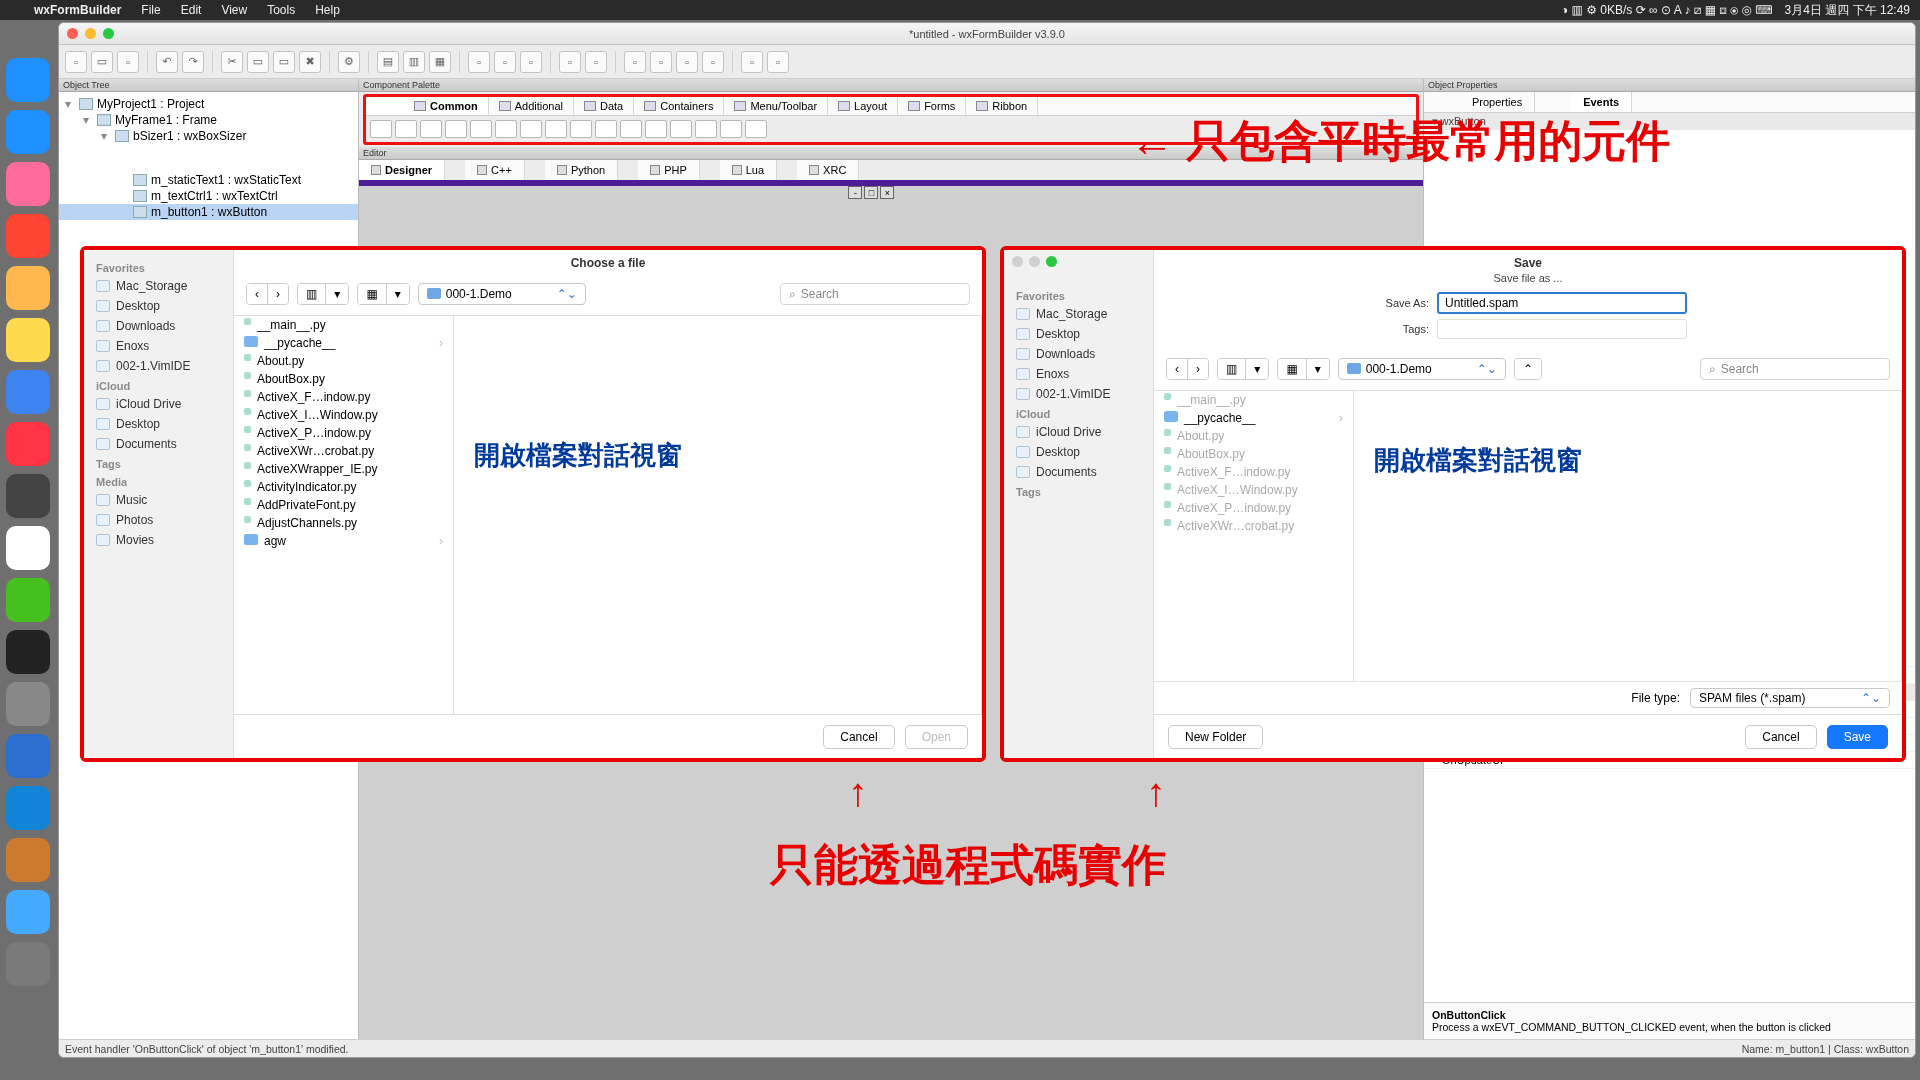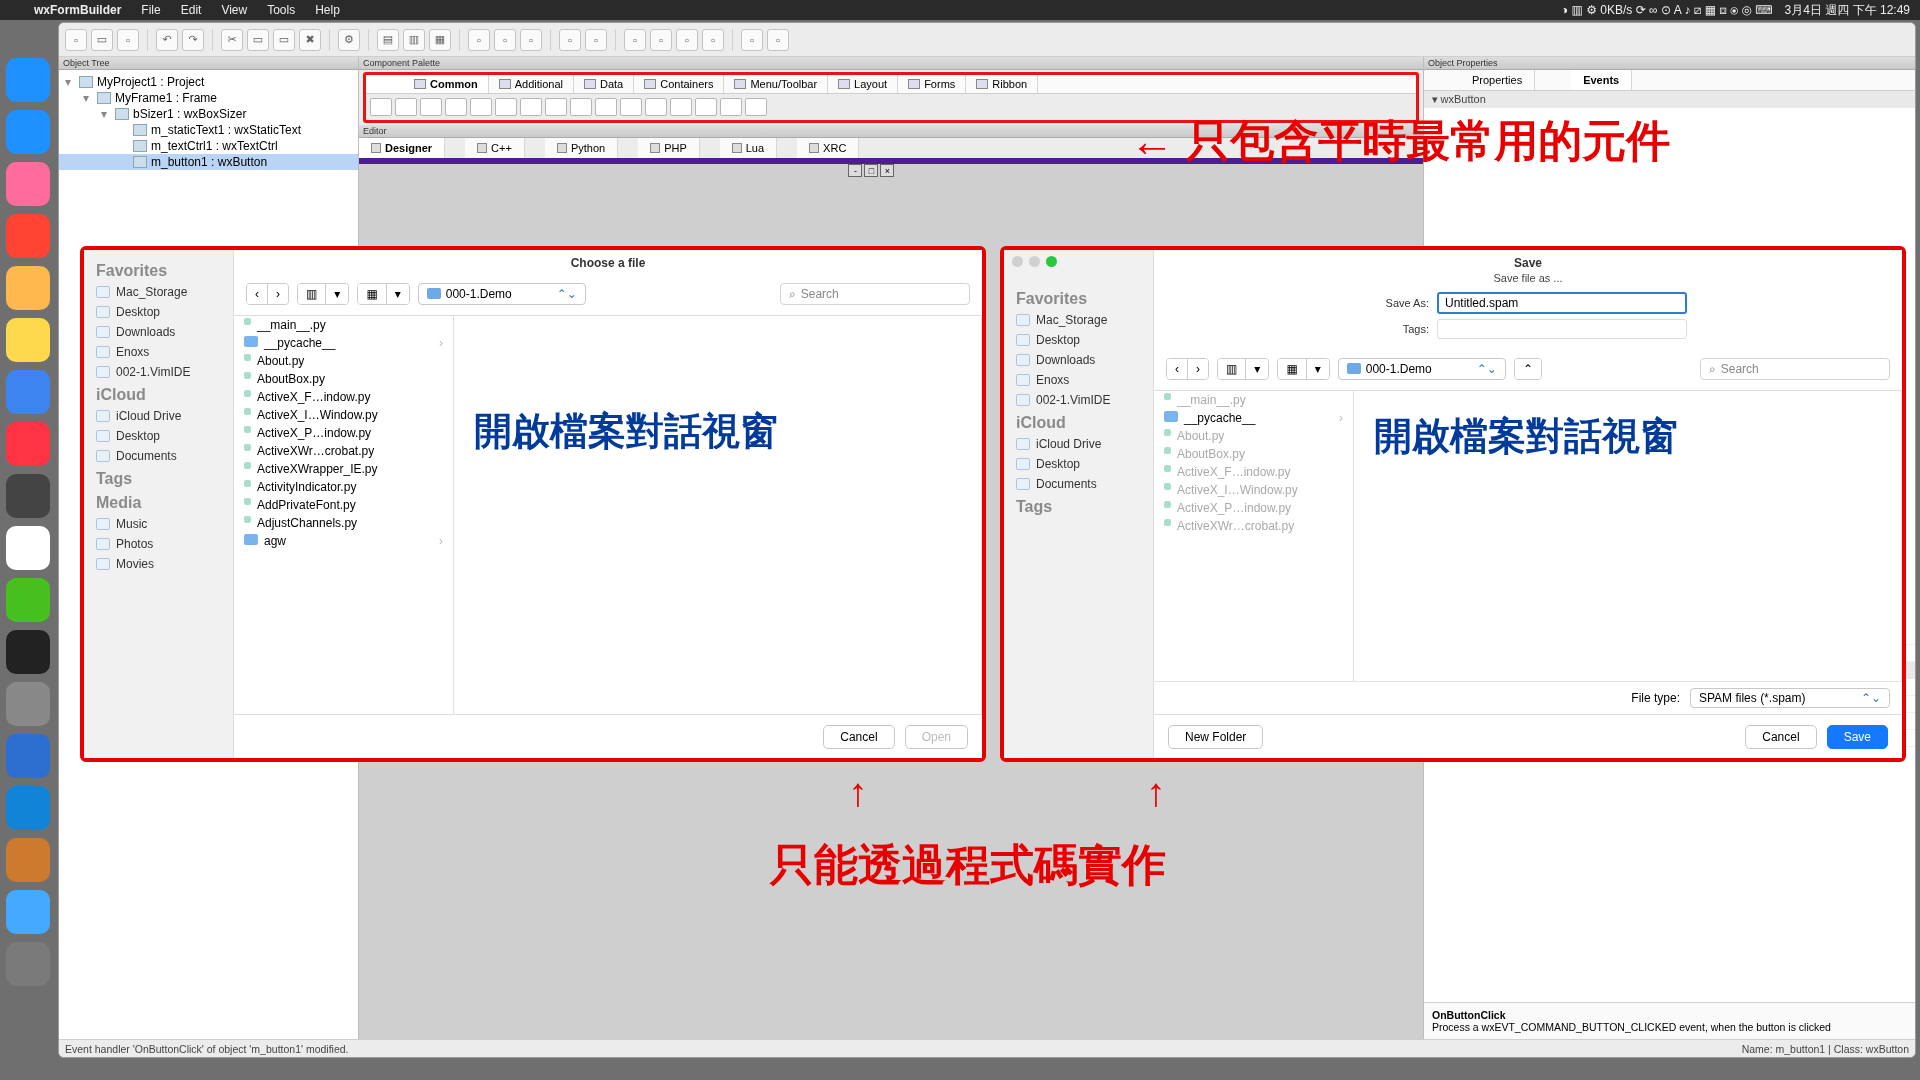--- a/index.html
+++ b/index.html
@@ -63,21 +63,21 @@
 .statusbar .status-right{margin-left:auto;}
 
 
 .anno { position:absolute; font-family:"PingFang TC","Microsoft JhengHei",sans-serif; font-weight:700; color:#e80000; pointer-events:none;}
 .anno.arrow { font-size:40px; }
 
 
 .dialog { position:absolute; background:#f4f4f4; border:4px solid #e80000; border-radius:6px; font-size:12px; display:flex; flex-direction:column; }
 .dlg-body { flex:1; display:flex; overflow:hidden;}
 .sidebar { width:150px; background:#f1f1f1; border-right:1px solid #ddd; padding:8px 0; overflow:auto;}
-.side-sect { color:#8a8a8a; font-size:16px; font-weight:600; padding:4px 12px 2px;}
+.side-sect { color:#8a8a8a; font-size:11px; font-weight:600; padding:4px 12px 2px;}
 .side-item { display:flex; align-items:center; gap:6px; padding:3px 12px; color:#333;}
 .side-item .sico{width:14px;height:12px;border:1px solid #b0c4de;background:#e8f0fa;border-radius:2px;}
 .filepane { flex:1; display:flex; flex-direction:column; background:#fff;}
 .dlg-toolbar { height:44px; border-bottom:1px solid #ddd; display:flex; align-items:center; gap:8px; padding:0 12px;}
 .segbtn{display:flex;border:1px solid #ccc;border-radius:4px;overflow:hidden;}
 .segbtn span{padding:3px 8px;border-right:1px solid #ccc;background:#fff;}
 .segbtn span:last-child{border:none;}
 .pathbtn{display:flex;align-items:center;gap:5px;border:1px solid #c8c8c8;background:#fff;border-radius:4px;padding:3px 8px;}
 .pathbtn .fico{width:14px;height:11px;background:#6ea8e6;border-radius:2px;}
 .searchbox{flex:1;max-width:190px;margin-left:auto;border:1px solid #d4d4d4;border-radius:4px;padding:3px 8px;color:#888;display:flex;gap:5px;align-items:center;}
@@ -94,21 +94,21 @@
 .btn.disabled{color:#bbb;}
 .dlg-title{ text-align:center; padding:6px 0 2px; font-size:12px; font-weight:600; color:#333;}
 .dlg-sub{ text-align:center; font-size:11px; color:#444; padding-bottom:6px;}
 .save-fields{ padding:2px 0 8px; display:flex; flex-direction:column; gap:5px; align-items:center;}
 .save-fields .frow{display:flex;align-items:center;gap:8px;}
 .save-fields label{width:60px;text-align:right;font-size:11px;color:#333;}
 .save-fields input{width:250px;border:2px solid #2f7bd1;border-radius:3px;padding:2px 6px;font-size:12px;}
 .save-fields input.plain{border:1px solid #ddd;}
 .ftype-row{display:flex;align-items:center;gap:10px;padding:6px 12px;border-top:1px solid #e4e4e4;}
 .ftype-row .sel{flex:0 0 200px;border:1px solid #c8c8c8;border-radius:4px;padding:2px 8px;background:#fff;display:flex;justify-content:space-between;}
-.dlg-overlay-text{position:absolute;font-family:"PingFang TC",sans-serif;font-size:38px;font-weight:700;color:#003a9b;pointer-events:none;}
+.dlg-overlay-text{position:absolute;font-family:"PingFang TC",sans-serif;font-size:26px;font-weight:700;color:#003a9b;pointer-events:none;margin-top:32px;}
 .dlg-traffic{display:flex;gap:6px;padding:6px 8px;position:absolute;}
 .dlg-traffic .dot{width:11px;height:11px;}
 </style>
 </head>
 <body>
 
 <div class="menubar">
   <span class="apple"></span>
   <span class="app-name">wxFormBuilder</span>
   <span class="menu-item">File</span>
@@ -137,20 +137,28 @@
     <div class="dock-item" style="background: rgb(34, 34, 34);"></div>
     <div class="dock-item" style="background: rgb(136, 136, 136);"></div>
     <div class="dock-item" style="background: rgb(44, 111, 209);"></div>
     <div class="dock-item" style="background: rgb(17, 132, 216);"></div>
     <div class="dock-item" style="background: rgb(204, 122, 46);"></div>
     <div class="dock-item" style="background: rgb(68, 170, 255);"></div>
     <div class="dock-item" style="background: rgb(122, 122, 122);"></div>
   </div>
 
 <div class="appwin">
+  <div class="titlebar">
+    <div class="traffic">
+      <div class="dot r"></div>
+      <div class="dot y"></div>
+      <div class="dot g"></div>
+    </div>
+    <div class="title-center">*untitled - wxFormBuilder v3.9.0</div>
+  </div>
   <div class="toolbar">
     <div class="tool-ico">▫</div>
     <div class="tool-ico">▭</div>
     <div class="tool-ico">▫</div>
     <div class="tool-sep"></div>
     <div class="tool-ico">↶</div>
     <div class="tool-ico">↷</div>
     <div class="tool-sep"></div>
     <div class="tool-ico">✂</div>
     <div class="tool-ico">▭</div>
@@ -191,21 +199,21 @@
           <div class="tree-row" style="padding-left: 24px;">
             <span class="disclosure">▾</span>
             <span class="tico"></span>
             <span>MyFrame1 : Frame</span>
           </div>
           <div class="tree-row" style="padding-left: 42px;">
             <span class="disclosure">▾</span>
             <span class="tico"></span>
             <span>bSizer1 : wxBoxSizer</span>
           </div>
-          <div class="tree-row" style="padding-left: 60px;">
+          <div class="tree-row" style="padding-left: 60px; margin-top: 28px;">
             <span class="disclosure"></span>
             <span class="tico"></span>
             <span>m_staticText1 : wxStaticText</span>
           </div>
           <div class="tree-row" style="padding-left: 60px;">
             <span class="disclosure"></span>
             <span class="tico"></span>
             <span>m_textCtrl1 : wxTextCtrl</span>
           </div>
           <div class="tree-row sel" style="padding-left: 60px;">

